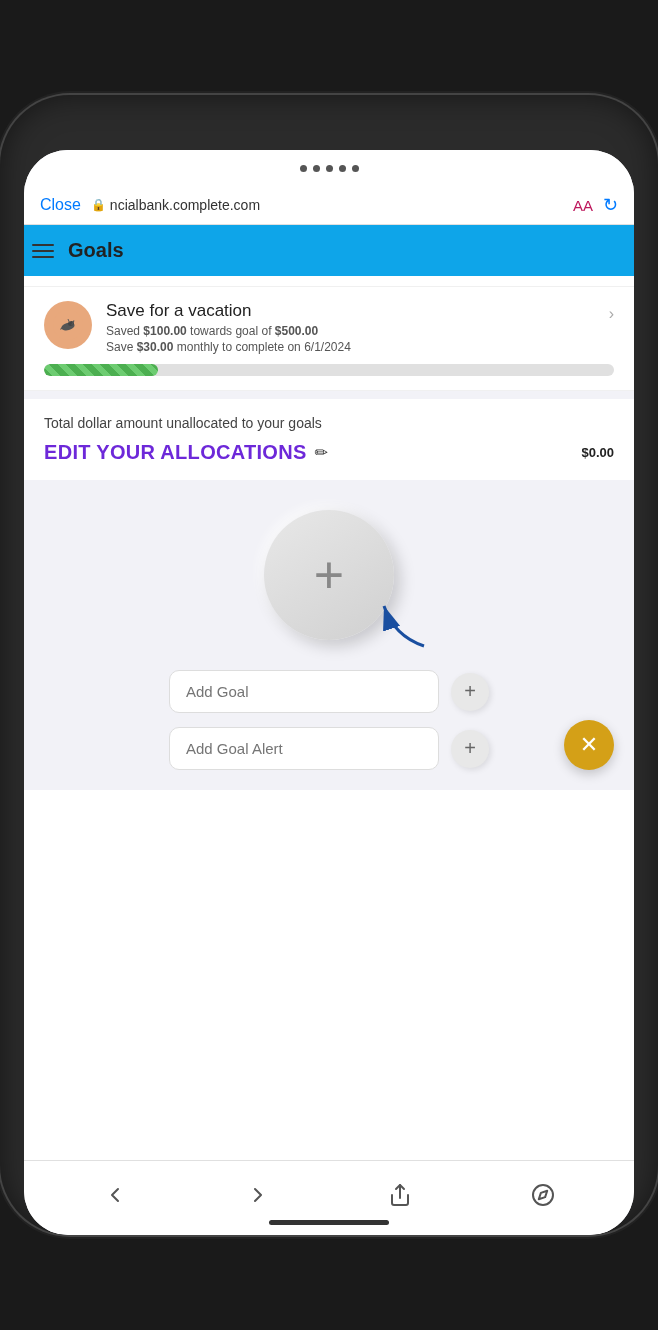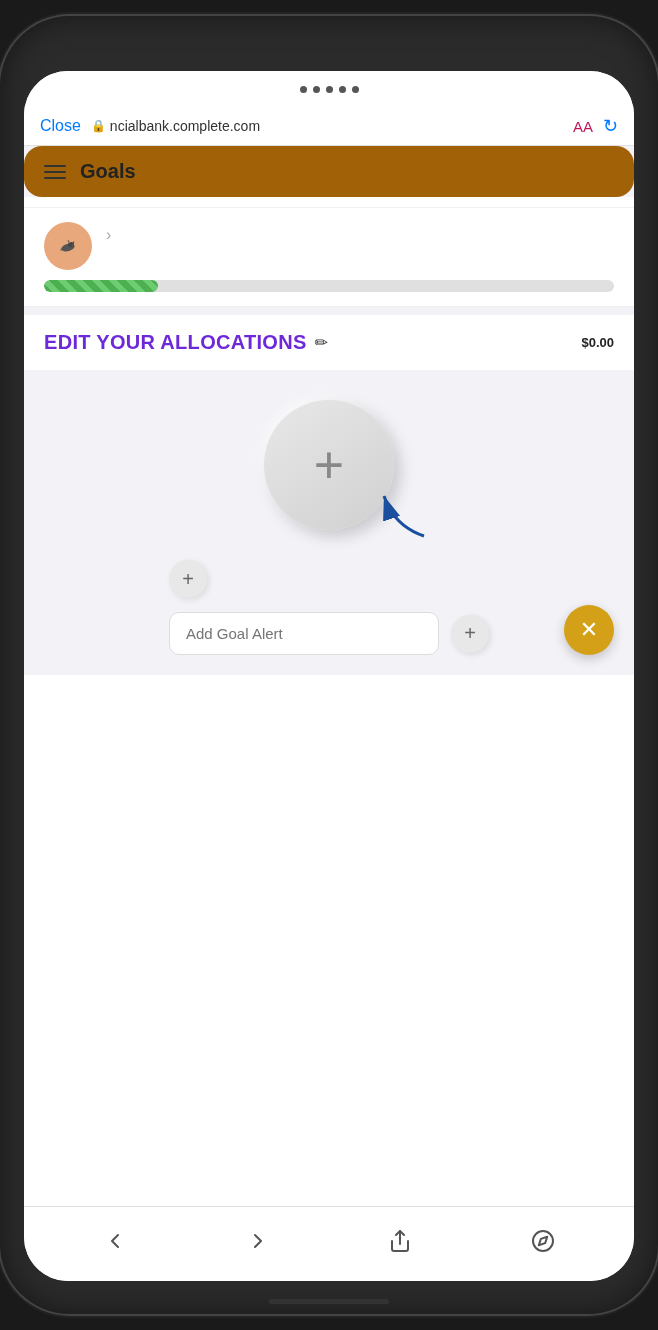--- a/index.html
+++ b/index.html
@@ -6,21 +6,21 @@
     body {
       background: #1a1a1a;
       display: flex;
       justify-content: center;
       align-items: center;
       min-height: 100vh;
       font-family: -apple-system, BlinkMacSystemFont, 'Helvetica Neue', Arial, sans-serif;
     }
     .phone-frame {
       width: 658px;
-      height: 1298px;
+      height: 1140px;
       background: #2b2b2b;
       border-radius: 70px;
       position: relative;
       box-shadow: 0 0 0 2px #444, 0 0 0 4px #222, inset 0 0 30px rgba(0,0,0,0.5);
       overflow: hidden;
       display: flex;
       flex-direction: column;
       align-items: center;
     }
     .phone-screen {
@@ -80,26 +80,25 @@
     .browser-aa {
       font-size: 15px;
       color: #be185d;
       font-weight: 500;
     }
     .browser-refresh {
       font-size: 18px;
       color: #007aff;
     }
     .app-header {
-      background: #a16207;
-      padding: 14px 20px;
+      background: #0ea5e9;
+      padding: 14px 8px;
       display: flex;
       align-items: center;
       gap: 14px;
-      border-radius: 18px;
     }
     .hamburger {
       display: flex;
       flex-direction: column;
       gap: 4px;
       cursor: pointer;
     }
     .hamburger-line {
       width: 22px;
       height: 2px;
@@ -450,28 +449,38 @@
               <circle cx="20" cy="20" r="20" fill="#e8a87c"></circle>
 
               <ellipse cx="20" cy="22" rx="9" ry="5" fill="#555" transform="rotate(-15 20 22)"></ellipse>
               <ellipse cx="24" cy="18" rx="4" ry="3" fill="#444" transform="rotate(-15 24 18)"></ellipse>
               <line x1="15" y1="20" x2="10" y2="26" stroke="#555" stroke-width="1.5"></line>
               <line x1="17" y1="19" x2="12" y2="25" stroke="#555" stroke-width="1.5"></line>
               <line x1="25" y1="20" x2="28" y2="14" stroke="#555" stroke-width="1.5"></line>
               <line x1="22" y1="17" x2="20" y2="12" stroke="#555" stroke-width="1.2"></line>
             </svg>
           </div>
+          <div class="goal-details">
+            <div class="goal-name">Save for a vacation</div>
+            <div class="goal-saved">
+              Saved <strong>$100.00</strong> towards goal of <strong>$500.00</strong>
+            </div>
+            <div class="goal-monthly">
+              Save <strong>$30.00</strong><span> monthly to complete on 6/1/2024</span>
+            </div>
+          </div>
           <div class="goal-chevron">›</div>
         </div>
         <div class="progress-bar-container">
           <div class="progress-bar-fill" style="width: 20%"></div>
         </div>
       </div>
 
       <div class="allocations-section">
+        <div class="allocations-desc">Total dollar amount unallocated to your goals</div>
         <div class="allocations-row">
           <div class="allocations-label">
             <span class="allocations-text">EDIT YOUR ALLOCATIONS</span>
             <span class="edit-icon">✏</span>
           </div>
           <span class="allocations-amount">$0.00</span>
         </div>
       </div>
 
       <div class="fab-section">
@@ -486,20 +495,21 @@
                   <polygon points="0 0, 8 3, 0 6" fill="#1a4fa0"></polygon>
                 </marker>
               </defs>
               <path d="M 50 50 Q 20 40 10 10" stroke="#1a4fa0" stroke-width="3" fill="none" marker-end="url(#arrowhead)"></path>
             </svg>
           </div>
         </div>
 
         <div class="fab-options">
           <div class="fab-option-row">
+            <input class="fab-option-input" type="text" placeholder="Add Goal" style="">
             <button class="fab-option-btn">+</button>
           </div>
           <div class="fab-option-row">
             <input class="fab-option-input" type="text" placeholder="Add Goal Alert" style="">
             <button class="fab-option-btn">+</button>
           </div>
         </div>
 
         <div class="fab-close-btn">
           <span class="fab-close-x">✕</span>

